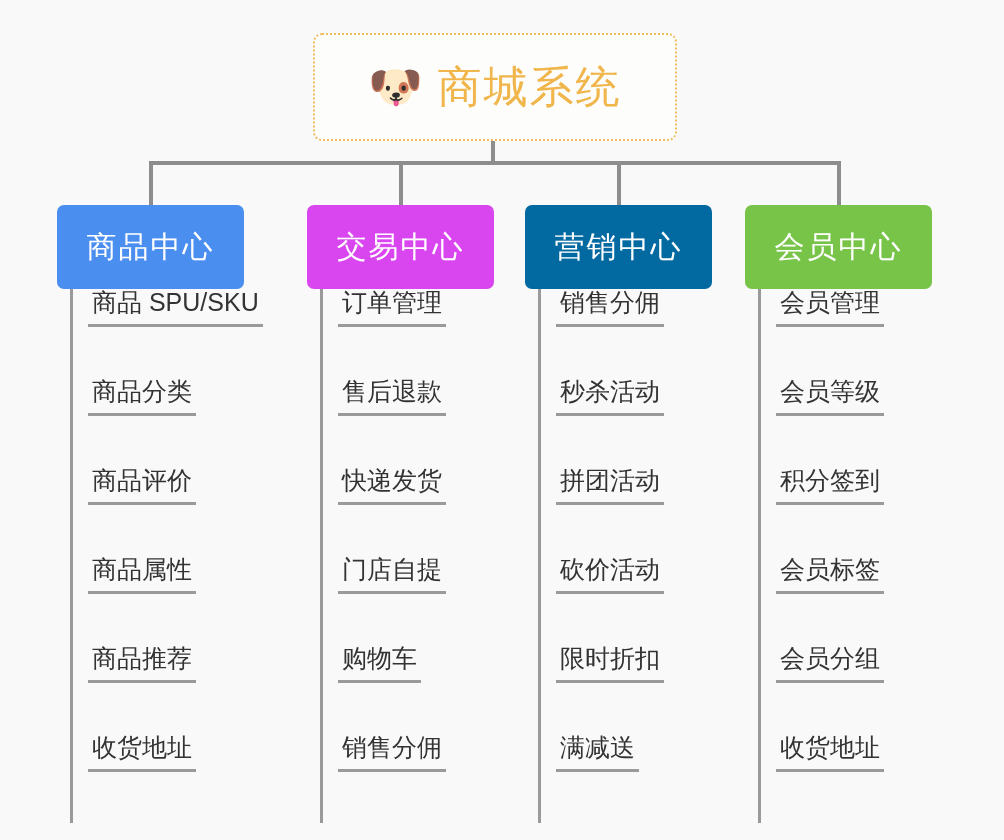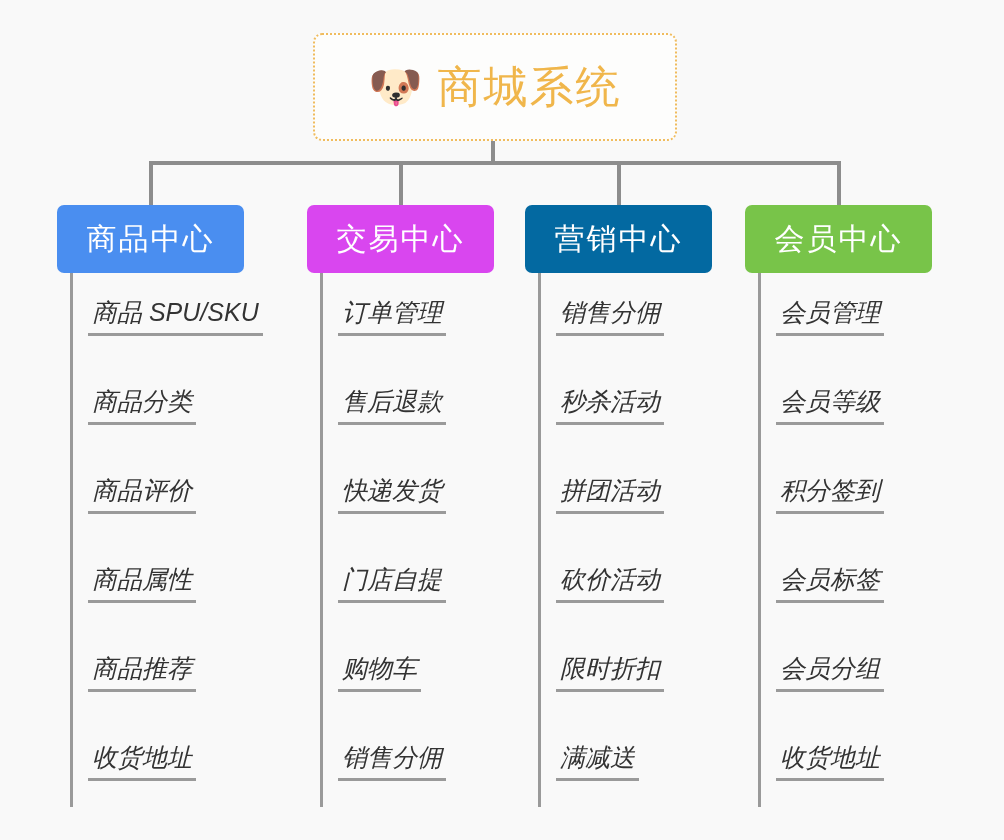--- a/index.html
+++ b/index.html
@@ -57,21 +57,21 @@
   .line-v { width: 4px; }
   .line-h { height: 4px; }
 
   
   .column {
     position: absolute;
     top: 205px;
   }
   .cat-header {
     box-sizing: border-box;
-    height: 68px;
+    height: 84px;
     border-radius: 7px;
     display: flex;
     align-items: center;
     justify-content: center;
     color: #ffffff;
     font-size: 30px;
     letter-spacing: 2px;
     white-space: nowrap;
   }
 
@@ -86,23 +86,22 @@
     top: 0;
     left: 13px;
     width: 3px;
     background: #9a9a9a;
   }
   .leaf-item {
     position: relative;
     height: 89px;
     box-sizing: border-box;
     display: flex;
-    align-items: center;
+    align-items: flex-start;
     padding-left: 31px;
-    font-style: italic;
   }
   .leaf-label {
     position: relative;
     font-size: 25px;
     color: #333333;
     line-height: 1.1;
     white-space: nowrap;
     padding: 0 4px 7px 4px;
     border-bottom: 3px solid #9a9a9a;
   }

